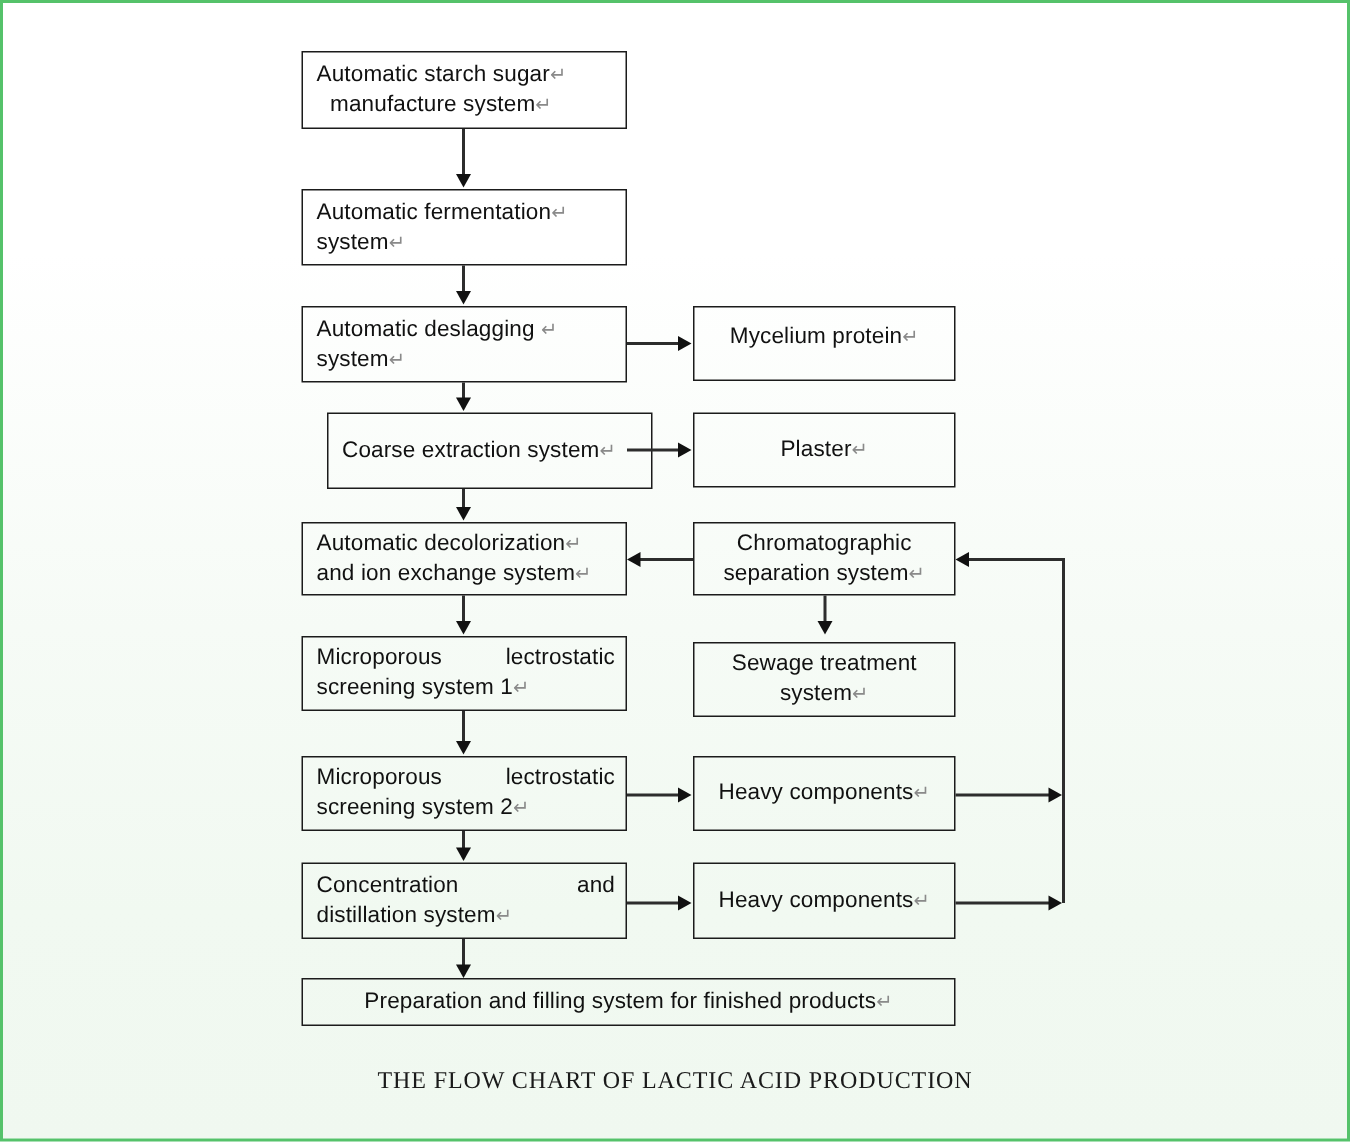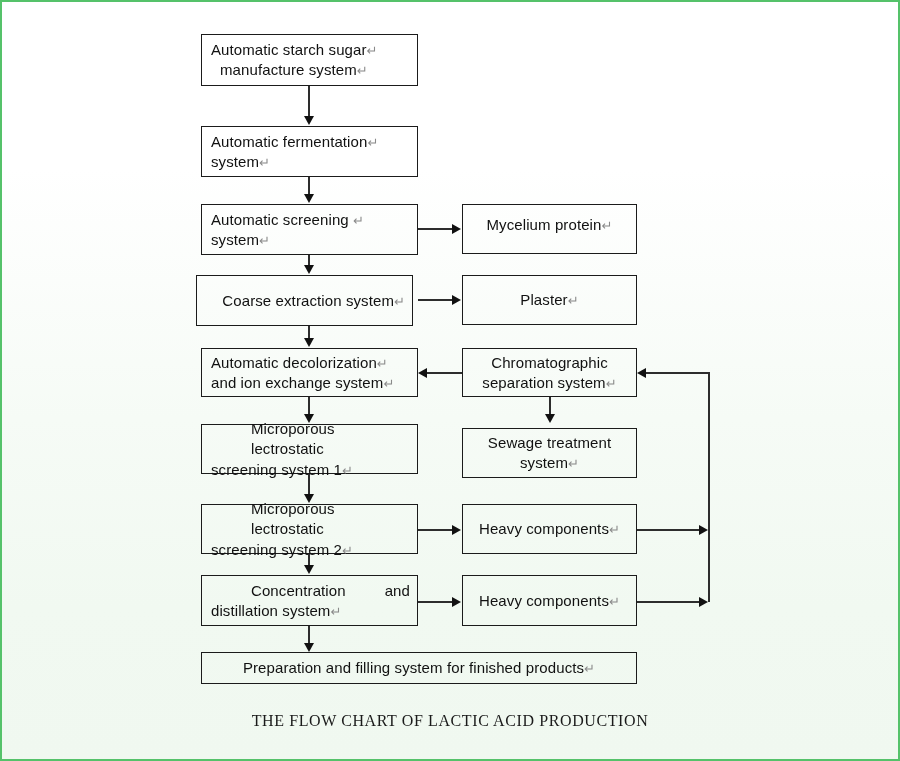--- a/index.html
+++ b/index.html
@@ -55,21 +55,20 @@
     right: 7px;
   }
   .node.justify .txt {
     text-align: justify;
     text-align-last: left;
   }
   .node.justify .txt .ln1 {
     display: block;
     text-align: justify;
     text-align-last: justify;
-    margin-left: 40px;
   }
   .node.justify .txt .ln2 {
     display: block;
   }
   .ret {
     color: #8a8a8a;
     font-size: 13px;
   }
   
   .vline, .hline {
@@ -119,24 +118,24 @@
 
     <div class="node" style="left:199px; top:32px; width:217px; height:52px;">
       <div class="txt"><span>Automatic starch sugar</span><span class="ret">↵</span><br><span style="padding-left:9px;">manufacture system</span><span class="ret">↵</span></div>
     </div>
 
     <div class="node" style="left:199px; top:124px; width:217px; height:51px;">
       <div class="txt"><span>Automatic fermentation</span><span class="ret">↵</span><br><span>system</span><span class="ret">↵</span></div>
     </div>
 
     <div class="node" style="left:199px; top:202px; width:217px; height:51px;">
-      <div class="txt"><span>Automatic screening </span><span class="ret">↵</span><br><span>system</span><span class="ret">↵</span></div>
-    </div>
-
-    <div class="node" style="left:194px; top:273px; width:217px; height:51px;text-align:right;">
+      <div class="txt"><span>Automatic deslagging </span><span class="ret">↵</span><br><span>system</span><span class="ret">↵</span></div>
+    </div>
+
+    <div class="node" style="left:216px; top:273px; width:217px; height:51px;">
       <div class="txt"><span>Coarse extraction system</span><span class="ret">↵</span></div>
     </div>
 
     <div class="node" style="left:199px; top:346px; width:217px; height:49px;">
       <div class="txt"><span>Automatic decolorization</span><span class="ret">↵</span><br><span>and ion exchange system</span><span class="ret">↵</span></div>
     </div>
 
     <div class="node justify" style="left:199px; top:422px; width:217px; height:50px;">
       <div class="txt"><span class="ln1">Microporous lectrostatic</span><span class="ln2"><span>screening system 1</span><span class="ret">↵</span></span></div>
     </div>

